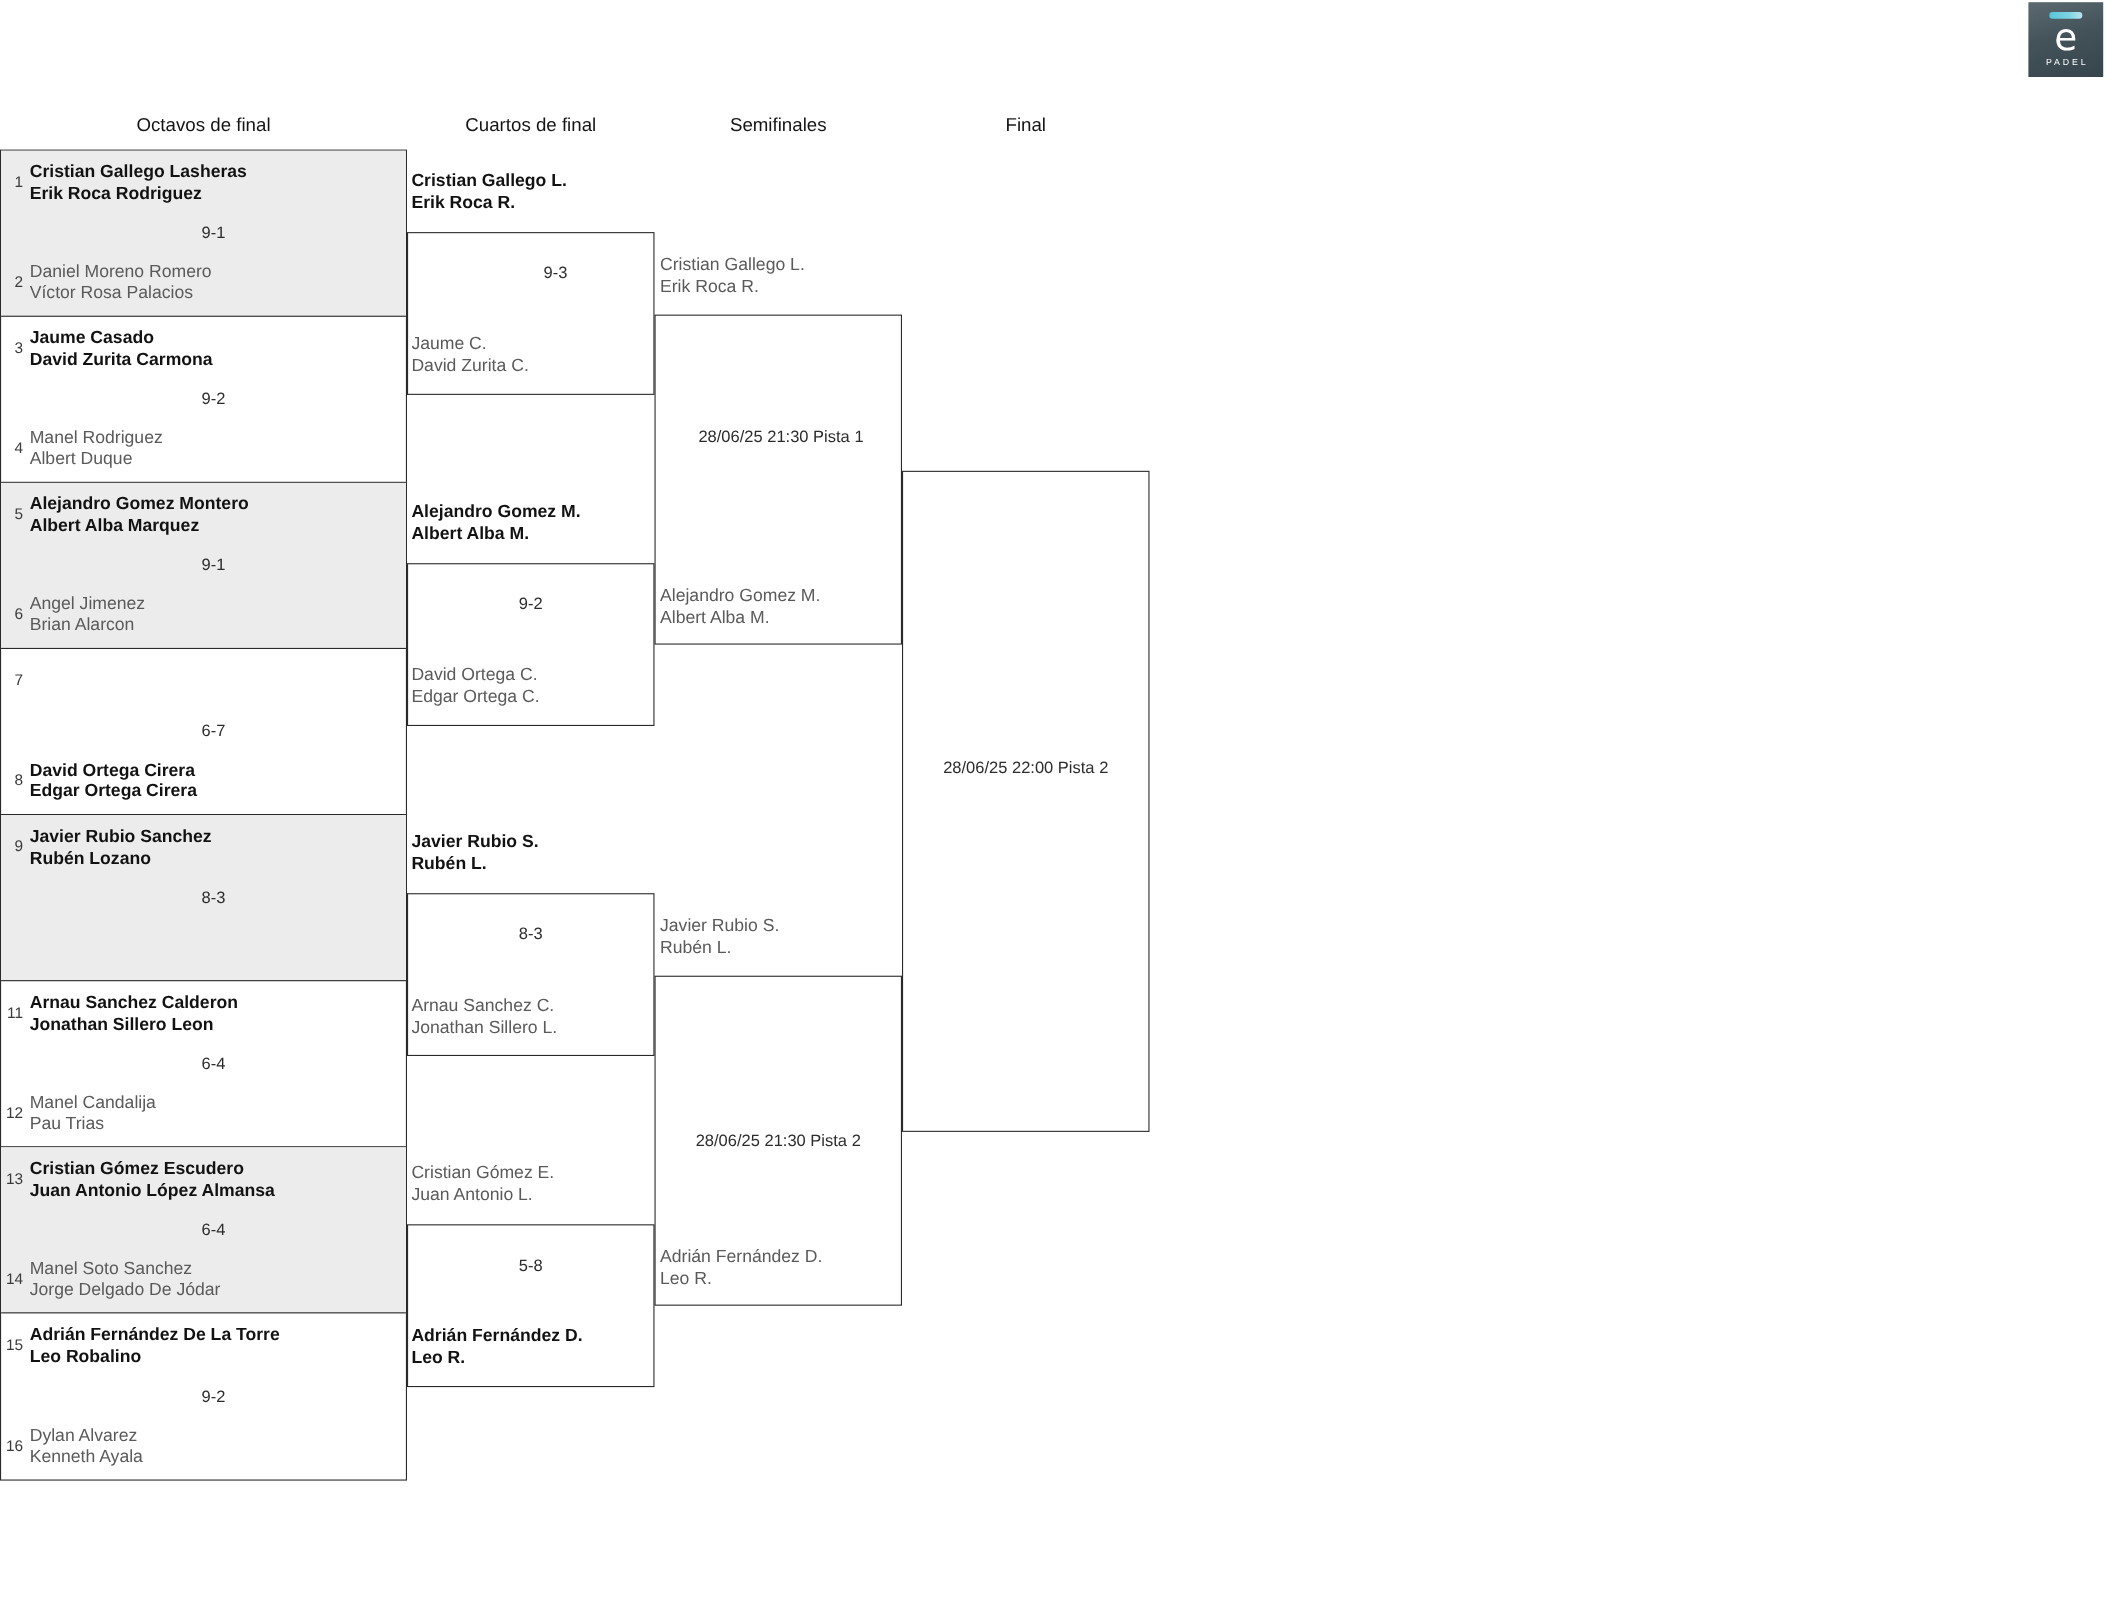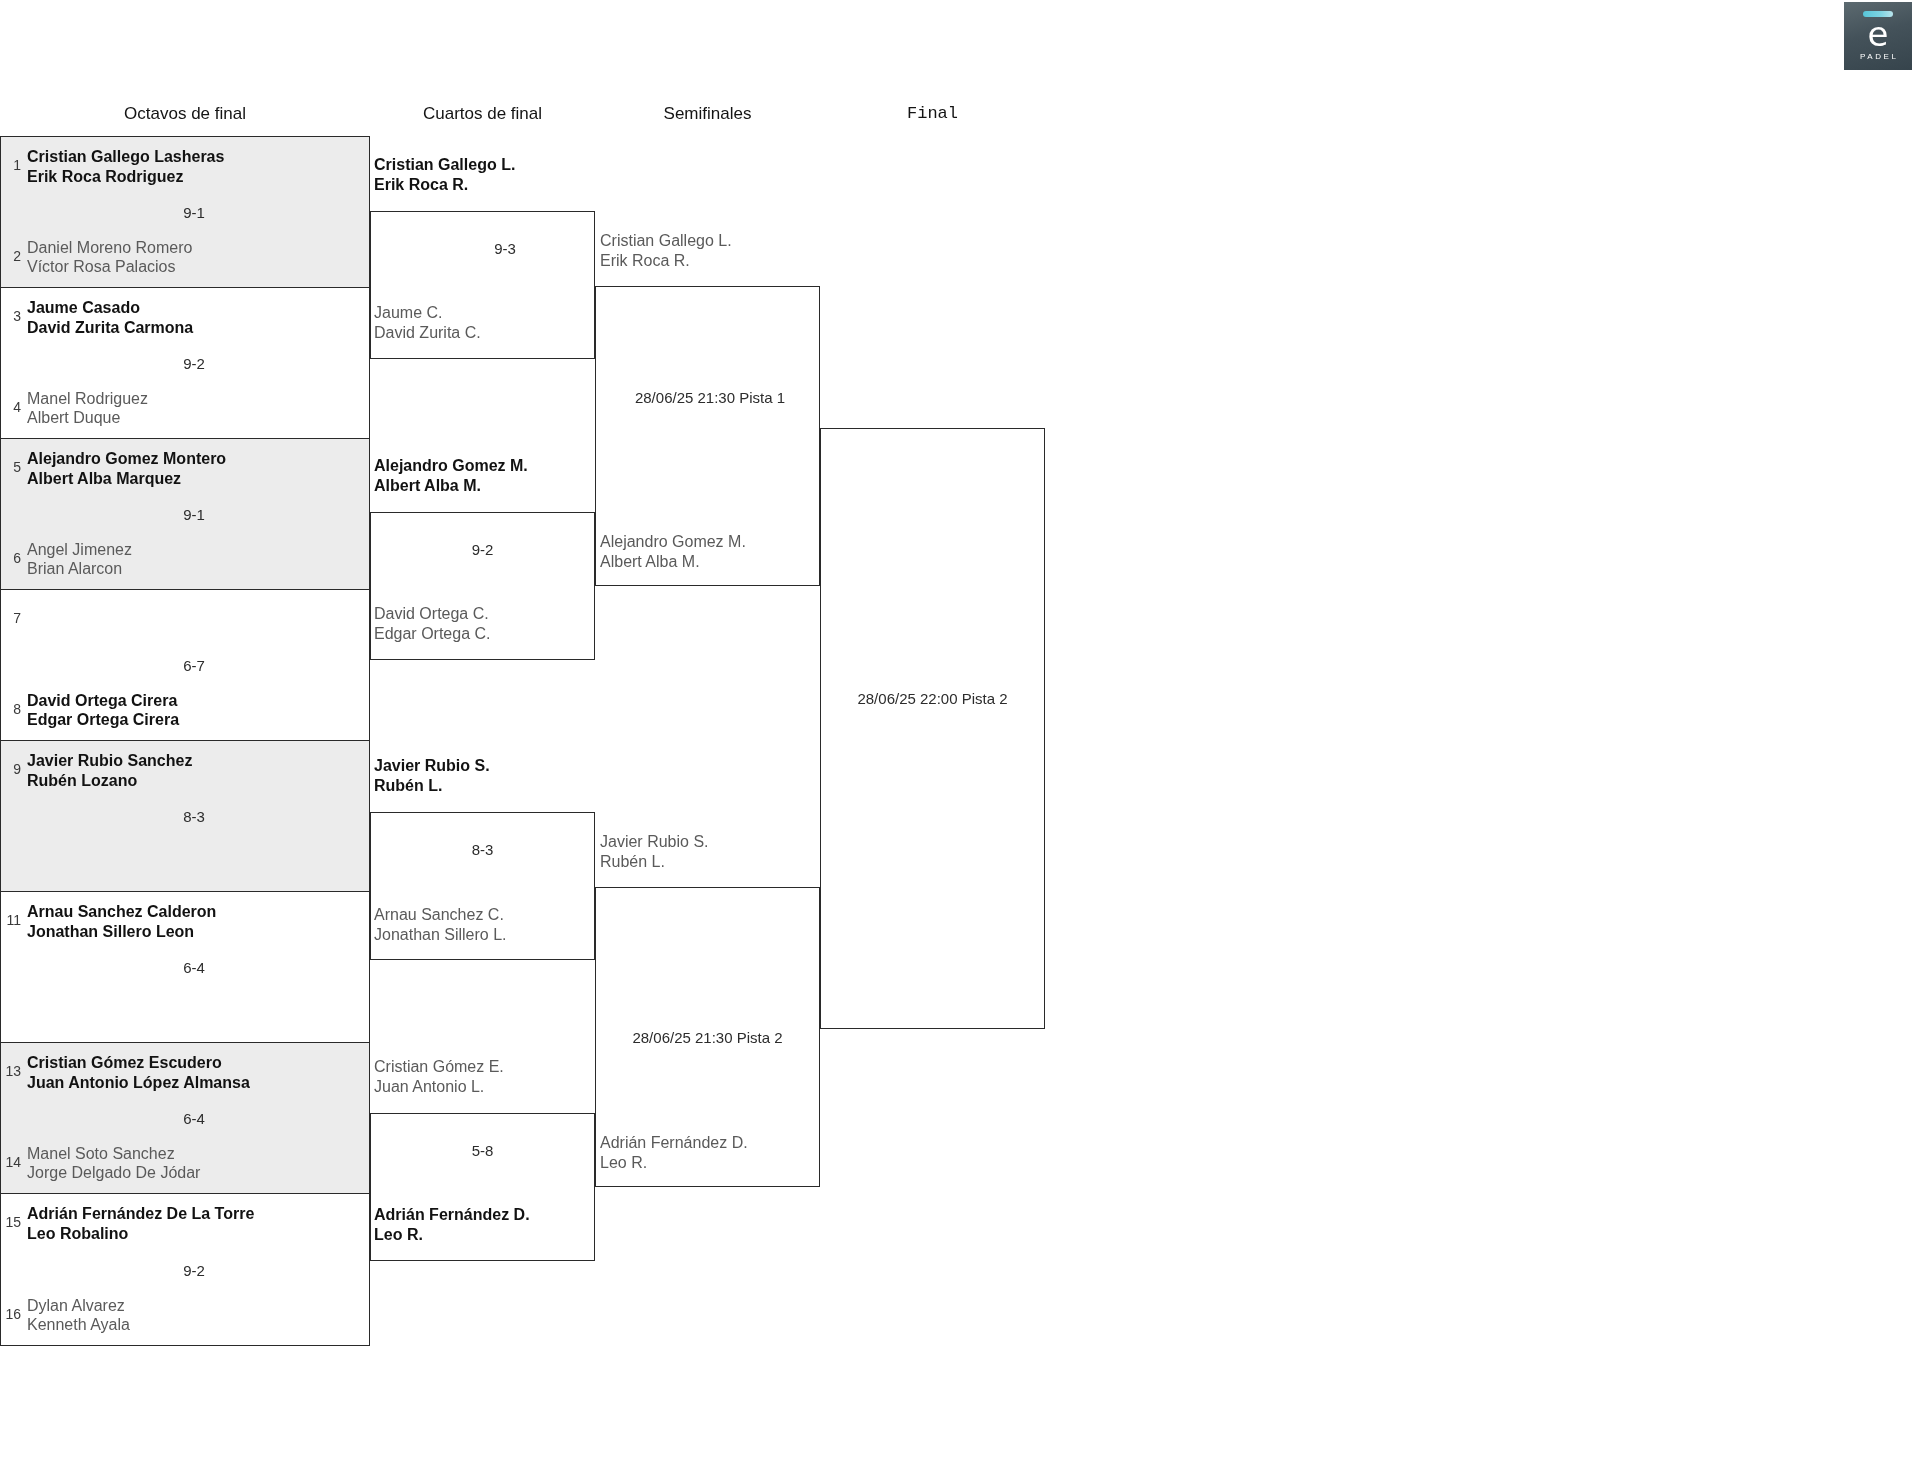--- a/index.html
+++ b/index.html
@@ -163,21 +163,21 @@
 
   <div id="logo">
     <div id="logo-bar"></div>
     <div id="logo-e">e</div>
     <div id="logo-word">PADEL</div>
   </div>
 
   <div class="round-head" style="left:0px; top:104px; width:370px;">Octavos de final</div>
   <div class="round-head" style="left:370px; top:104px; width:225px;">Cuartos de final</div>
   <div class="round-head" style="left:595px; top:104px; width:225px;">Semifinales</div>
-  <div class="round-head" style="left:820px; top:104px; width:225px;font-family:Liberation Mono, monospace;">Final</div>
+  <div class="round-head" style="left:820px; top:104px; width:225px;">Final</div>
 
   <div id="r1">
 
     <div class="r1-pair shaded">
       <div class="r1-team top">
         <div class="seed">1</div>
         <div class="players win">
           <div>Cristian Gallego Lasheras</div>
           <div>Erik Roca Rodriguez</div>
         </div>
@@ -259,20 +259,27 @@
 
     <div class="r1-pair">
       <div class="r1-team top">
         <div class="seed">11</div>
         <div class="players win">
           <div>Arnau Sanchez Calderon</div>
           <div>Jonathan Sillero Leon</div>
         </div>
       </div>
       <div class="r1-score">6-4</div>
+      <div class="r1-team bot">
+        <div class="seed">12</div>
+        <div class="players">
+          <div>Manel Candalija</div>
+          <div>Pau Trias</div>
+        </div>
+      </div>
     </div>
 
     <div class="r1-pair shaded">
       <div class="r1-team top">
         <div class="seed">13</div>
         <div class="players win">
           <div>Cristian Gómez Escudero</div>
           <div>Juan Antonio López Almansa</div>
         </div>
       </div>

